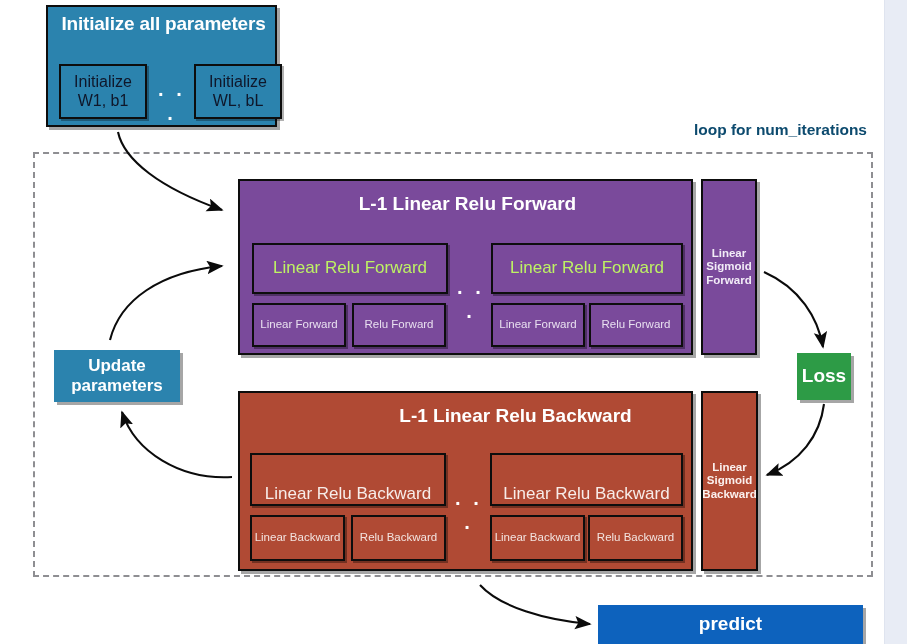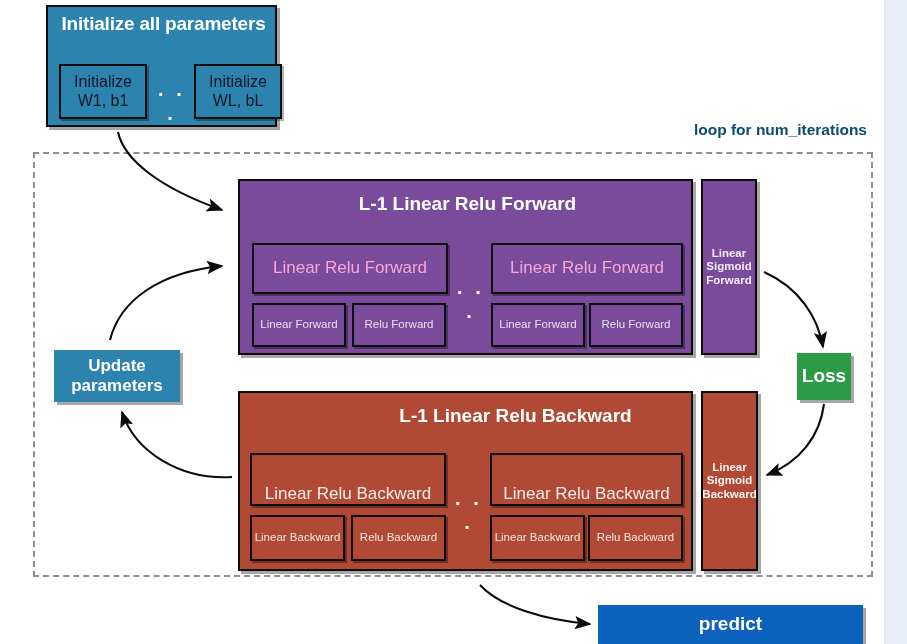--- a/index.html
+++ b/index.html
@@ -138,21 +138,21 @@
     text-align: center;
     font-size: 19px;
     font-weight: bold;
     color: #ffffff;
   }
   .fwd-big {
     position: absolute;
     box-sizing: border-box;
     background: #7a4a9b;
     border: 2px solid #0d0d0d;
-    color: #f9a8d4;
+    color: #bef264;
     font-size: 17px;
     display: flex;
     align-items: center;
     justify-content: center;
     box-shadow: 2px 2px 0 rgba(0,0,0,0.35);
   }
   #fwd-big-1 { left: 12px;  top: 62px; width: 196px; height: 51px; }
   #fwd-big-2 { left: 251px; top: 62px; width: 192px; height: 51px; }
   .fwd-small {
     position: absolute;

